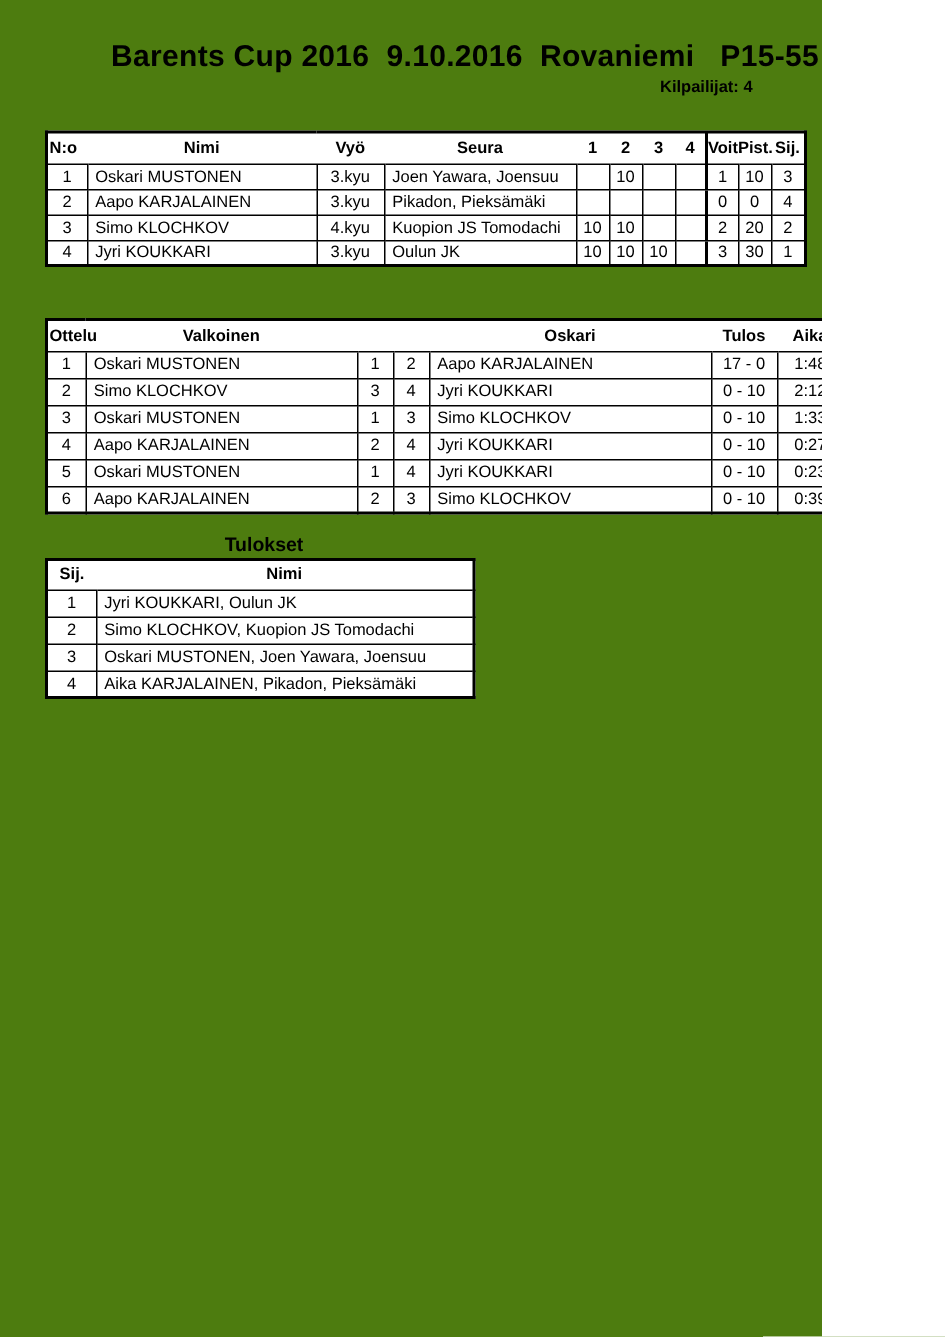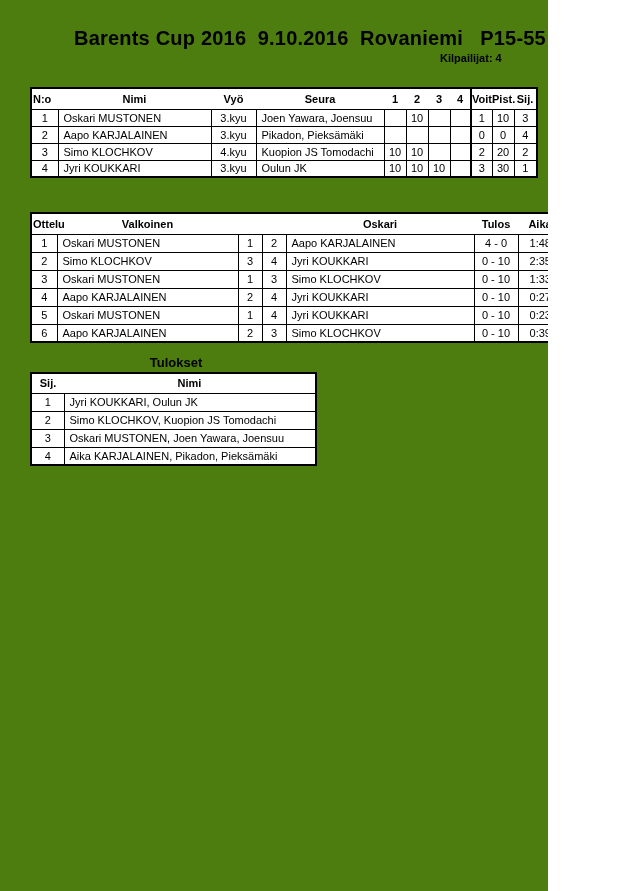--- a/index.html
+++ b/index.html
@@ -168,31 +168,31 @@
         <th class="ctr">Aika</th>
       </tr>
     </thead>
     <tbody>
       <tr>
         <td class="ctr">1</td>
         <td class="lft">Oskari MUSTONEN</td>
         <td class="ctr">1</td>
         <td class="ctr">2</td>
         <td class="lft">Aapo KARJALAINEN</td>
-        <td class="ctr">4 - 0</td>
+        <td class="ctr">17 - 0</td>
         <td class="ctr">1:48</td>
       </tr>
       <tr>
         <td class="ctr">2</td>
         <td class="lft">Simo KLOCHKOV</td>
         <td class="ctr">3</td>
         <td class="ctr">4</td>
         <td class="lft">Jyri KOUKKARI</td>
         <td class="ctr">0 - 10</td>
-        <td class="ctr">2:35</td>
+        <td class="ctr">2:12</td>
       </tr>
       <tr>
         <td class="ctr">3</td>
         <td class="lft">Oskari MUSTONEN</td>
         <td class="ctr">1</td>
         <td class="ctr">3</td>
         <td class="lft">Simo KLOCHKOV</td>
         <td class="ctr">0 - 10</td>
         <td class="ctr">1:33</td>
       </tr>

